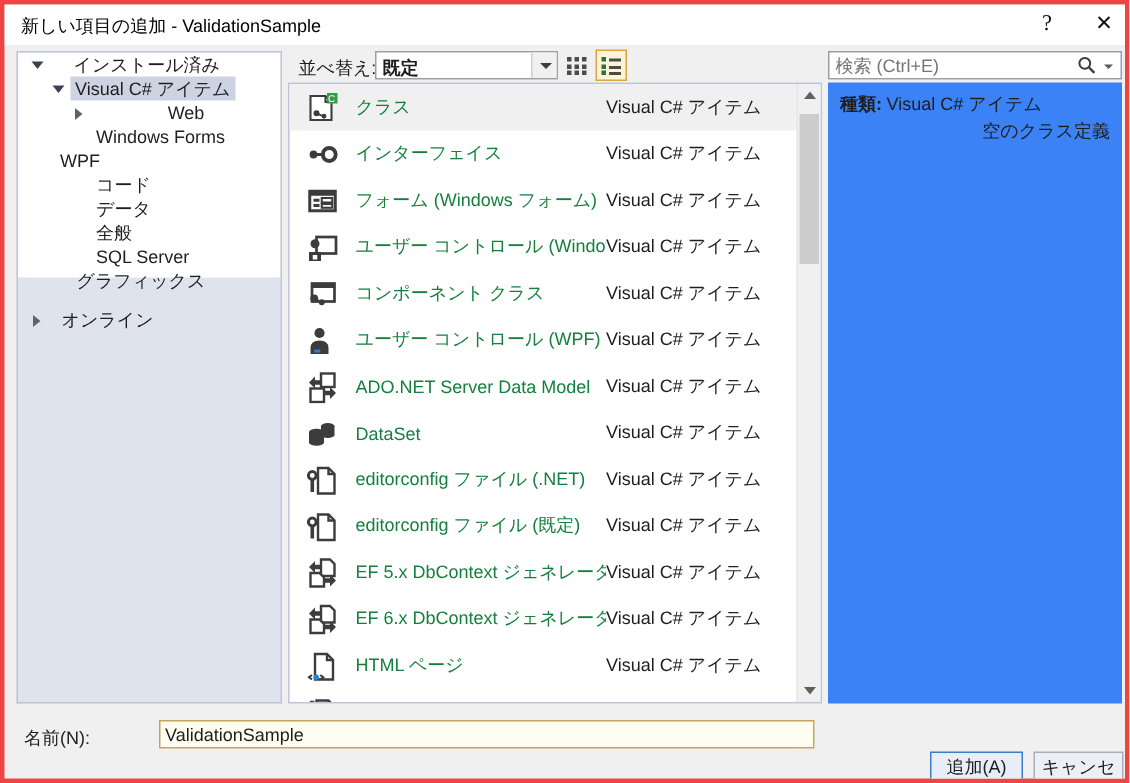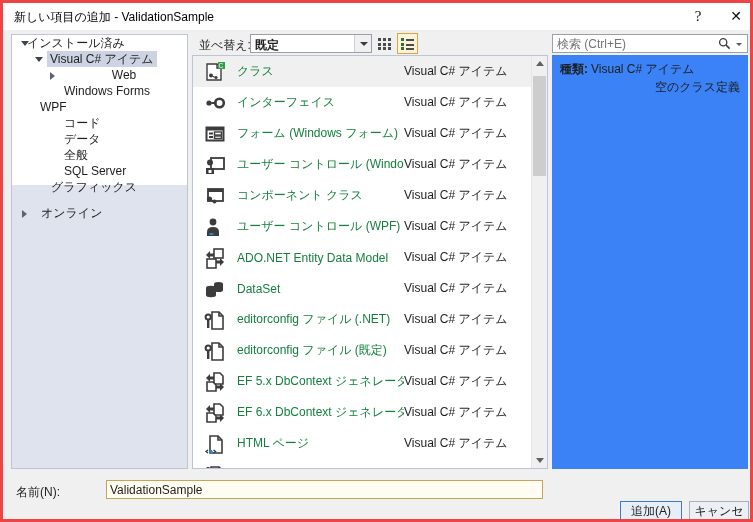--- a/index.html
+++ b/index.html
@@ -429,21 +429,21 @@
       <span class="glyph-x">✕</span>
     </div>
   </div>
 
   <div class="tree-pane">
     <div class="tree-white"></div>
     <div class="tree-scroll">
 
       <div class="tree-node" style="top:0px; padding-left:8px;">
         <span class="arrow expanded" style="left:8px; top:0;"></span>
-        <span class="tree-label" style="margin-left:4px;">インストール済み</span>
+        <span class="tree-label" style="margin-left:26px;">インストール済み</span>
       </div>
 
       <div class="tree-node selected" style="padding-left:22px;">
         <span class="arrow expanded" style="left:22px; top:0;"></span>
         <span class="tree-label" style="margin-left:13px;">Visual C# アイテム</span>
       </div>
 
       <div class="tree-node" style="padding-left:36px;text-align:center;">
         <span class="arrow collapsed" style="left:36px; top:0;"></span>
         <span class="tree-label" style="margin-left:13px;">Web</span>
@@ -610,21 +610,21 @@
         </div>
         <div class="list-row">
           <span class="row-icon">
             <svg width="22" height="22" viewBox="0 0 22 22">
         <path d="M2 8 l4-4 v2.5 h6 v3 h-6 v2.5 z" fill="#3c3c3c"></path>
         <path d="M20 15 l-4 4 v-2.5 h-6 v-3 h6 v-2.5 z" fill="#3c3c3c"></path>
         <rect x="10" y="2" width="9" height="9" fill="#fff" stroke="#3c3c3c" stroke-width="1.6"></rect>
         <rect x="3" y="12" width="9" height="9" fill="#fff" stroke="#3c3c3c" stroke-width="1.6"></rect>
       </svg>
           </span>
-          <span class="row-title">ADO.NET Entity Data Model</span>
+          <span class="row-title">ADO.NET Server Data Model</span>
           <span class="row-type">Visual C# アイテム</span>
         </div>
         <div class="list-row">
           <span class="row-icon">
             <svg width="22" height="22" viewBox="0 0 22 22">
         <ellipse cx="14.5" cy="6" rx="4.5" ry="2" fill="#3c3c3c"></ellipse>
         <rect x="10" y="6" width="9" height="6" fill="#3c3c3c"></rect>
         <ellipse cx="14.5" cy="12" rx="4.5" ry="2" fill="#3c3c3c"></ellipse>
         <ellipse cx="7" cy="10" rx="5" ry="2.2" fill="#3c3c3c"></ellipse>
         <rect x="2" y="10" width="10" height="7" fill="#3c3c3c"></rect>

